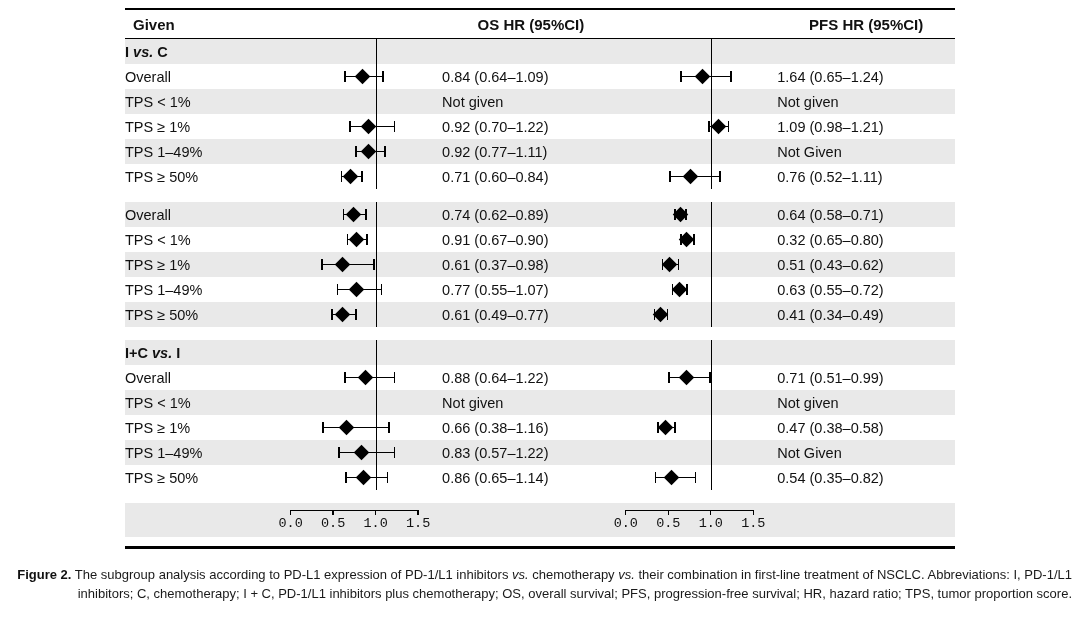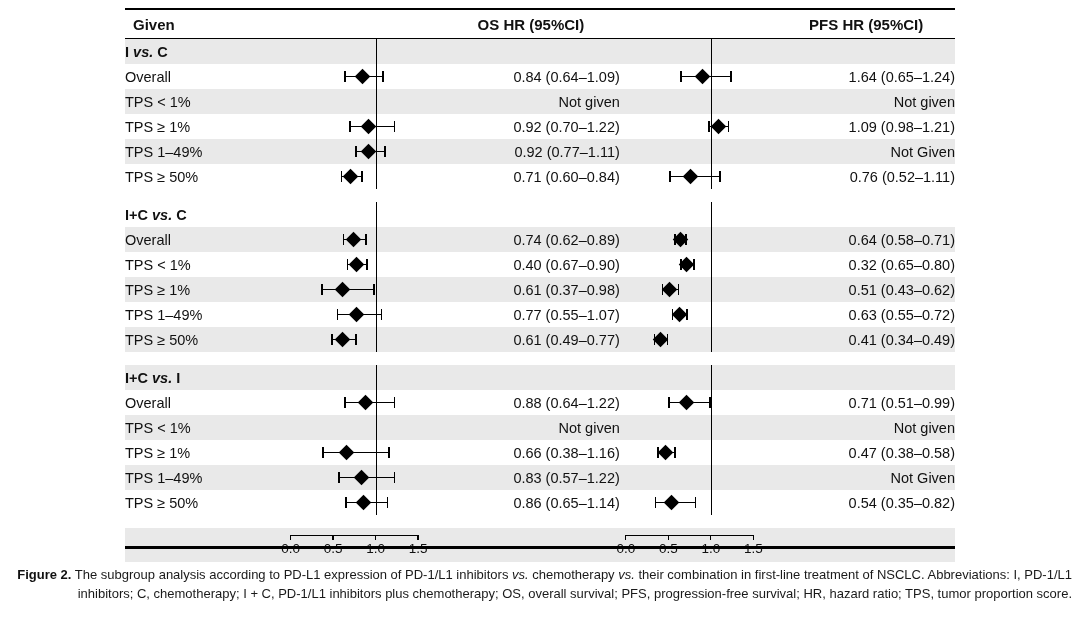--- a/index.html
+++ b/index.html
@@ -51,21 +51,21 @@
   .row { height: 25px; }
   .row.shade { background: #e9e9e9; }
   .row.white { background: #ffffff; }
   .cell-label {
     padding-left: 8px;
     white-space: nowrap;
   }
   .cell-label.groupname { font-weight: bold; }
   .cell-label .ital { font-style: italic; }
   .cell-plot { position: relative; height: 25px; }
-  .cell-val { text-align: right; white-space: nowrap; }
+  .cell-val { text-align: left; white-space: nowrap; }
   .spacer-row { height: 13px; }
   
   
   .axisline {
     position: absolute;
     top: 0;
     bottom: 0;
     width: 1.6px;
     background: #000;
   }
@@ -84,21 +84,21 @@
   }
   .dot {
     position: absolute;
     top: 7px;
     width: 11px;
     height: 11px;
     background: #000;
     transform: rotate(45deg);
   }
   
-  .axis-row { height: 34px; background: #e9e9e9; }
+  .axis-row { height: 34px; background: #e9e9e9; font-family: Liberation Mono, monospace; }
   .axis-row td { position: relative; height: 34px; }
   .axis-cell .aline {
     position: absolute;
     top: 7px;
     height: 1.4px;
     background: #000;
   }
   .axis-cell .atick {
     position: absolute;
     top: 7px;
@@ -249,31 +249,20 @@
               <div class="ci" style="left: 50.2px; width: 50.15px;"></div>
               <div class="cap" style="left: 49.4px;"></div>
               <div class="cap" style="left: 99.55px;"></div>
               <div class="dot" style="left: 65.1px;"></div>
             </td>
             <td class="cell-val">0.76 (0.52–1.11)</td>
           </tr>
           <tr class="spacer-row shade">
             <td colspan="5"></td>
           </tr>
-          <tr class="row white">
-            <td class="cell-label groupname">I+C <span class="ital">vs.</span> C</td>
-            <td class="cell-plot">
-              <div class="axisline" style="left: 91px;"></div>
-            </td>
-            <td></td>
-            <td class="cell-plot">
-              <div class="axisline" style="left: 91px;"></div>
-            </td>
-            <td></td>
-          </tr>
           <tr class="row shade">
             <td class="cell-label">Overall</td>
             <td class="cell-plot">
               <div class="axisline" style="left: 91px;"></div>
               <div class="ci" style="left: 58.7px; width: 22.95px;"></div>
               <div class="cap" style="left: 57.9px;"></div>
               <div class="cap" style="left: 80.85px;"></div>
               <div class="dot" style="left: 63.4px;"></div>
             </td>
             <td class="cell-val">0.74 (0.62–0.89)</td>
@@ -288,21 +277,21 @@
           </tr>
           <tr class="row white">
             <td class="cell-label">TPS &lt; 1%</td>
             <td class="cell-plot">
               <div class="axisline" style="left: 91px;"></div>
               <div class="ci" style="left: 62.95px; width: 19.55px;"></div>
               <div class="cap" style="left: 62.15px;"></div>
               <div class="cap" style="left: 81.7px;"></div>
               <div class="dot" style="left: 66.8px;"></div>
             </td>
-            <td class="cell-val">0.40 (0.67–0.90)</td>
+            <td class="cell-val">0.91 (0.67–0.90)</td>
             <td class="cell-plot">
               <div class="axisline" style="left: 91px;"></div>
               <div class="ci" style="left: 61.25px; width: 12.75px;"></div>
               <div class="cap" style="left: 60.45px;"></div>
               <div class="cap" style="left: 73.2px;"></div>
               <div class="dot" style="left: 61.7px;"></div>
             </td>
             <td class="cell-val">0.32 (0.65–0.80)</td>
           </tr>
           <tr class="row shade">

